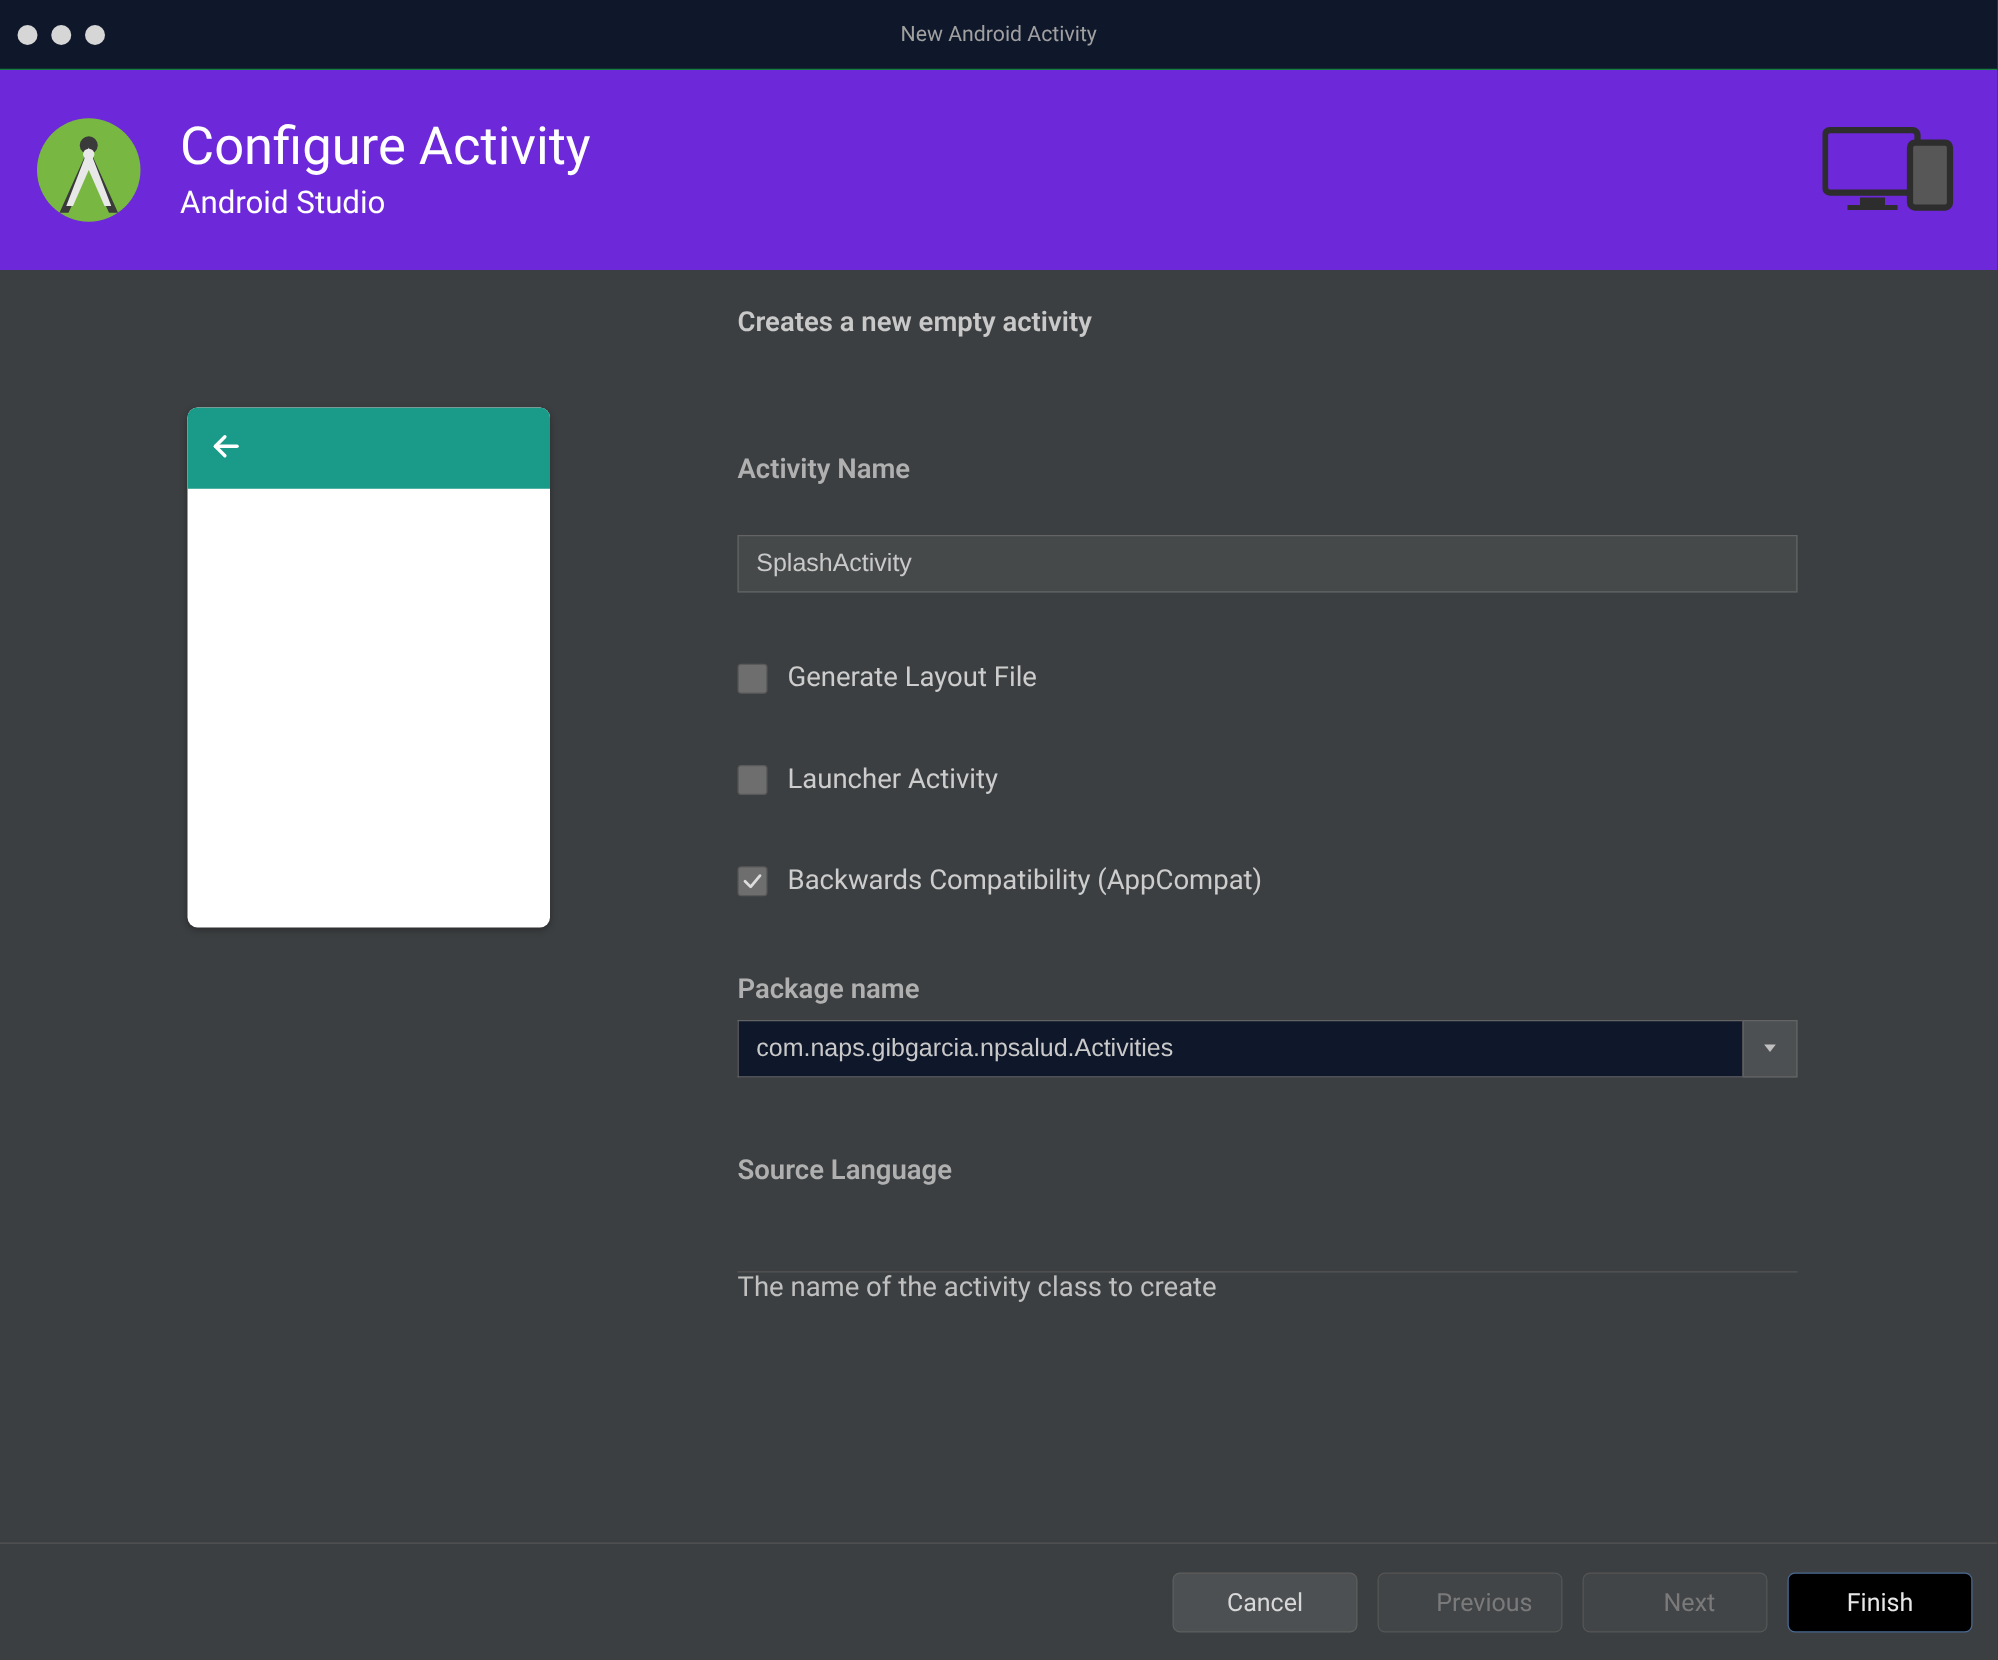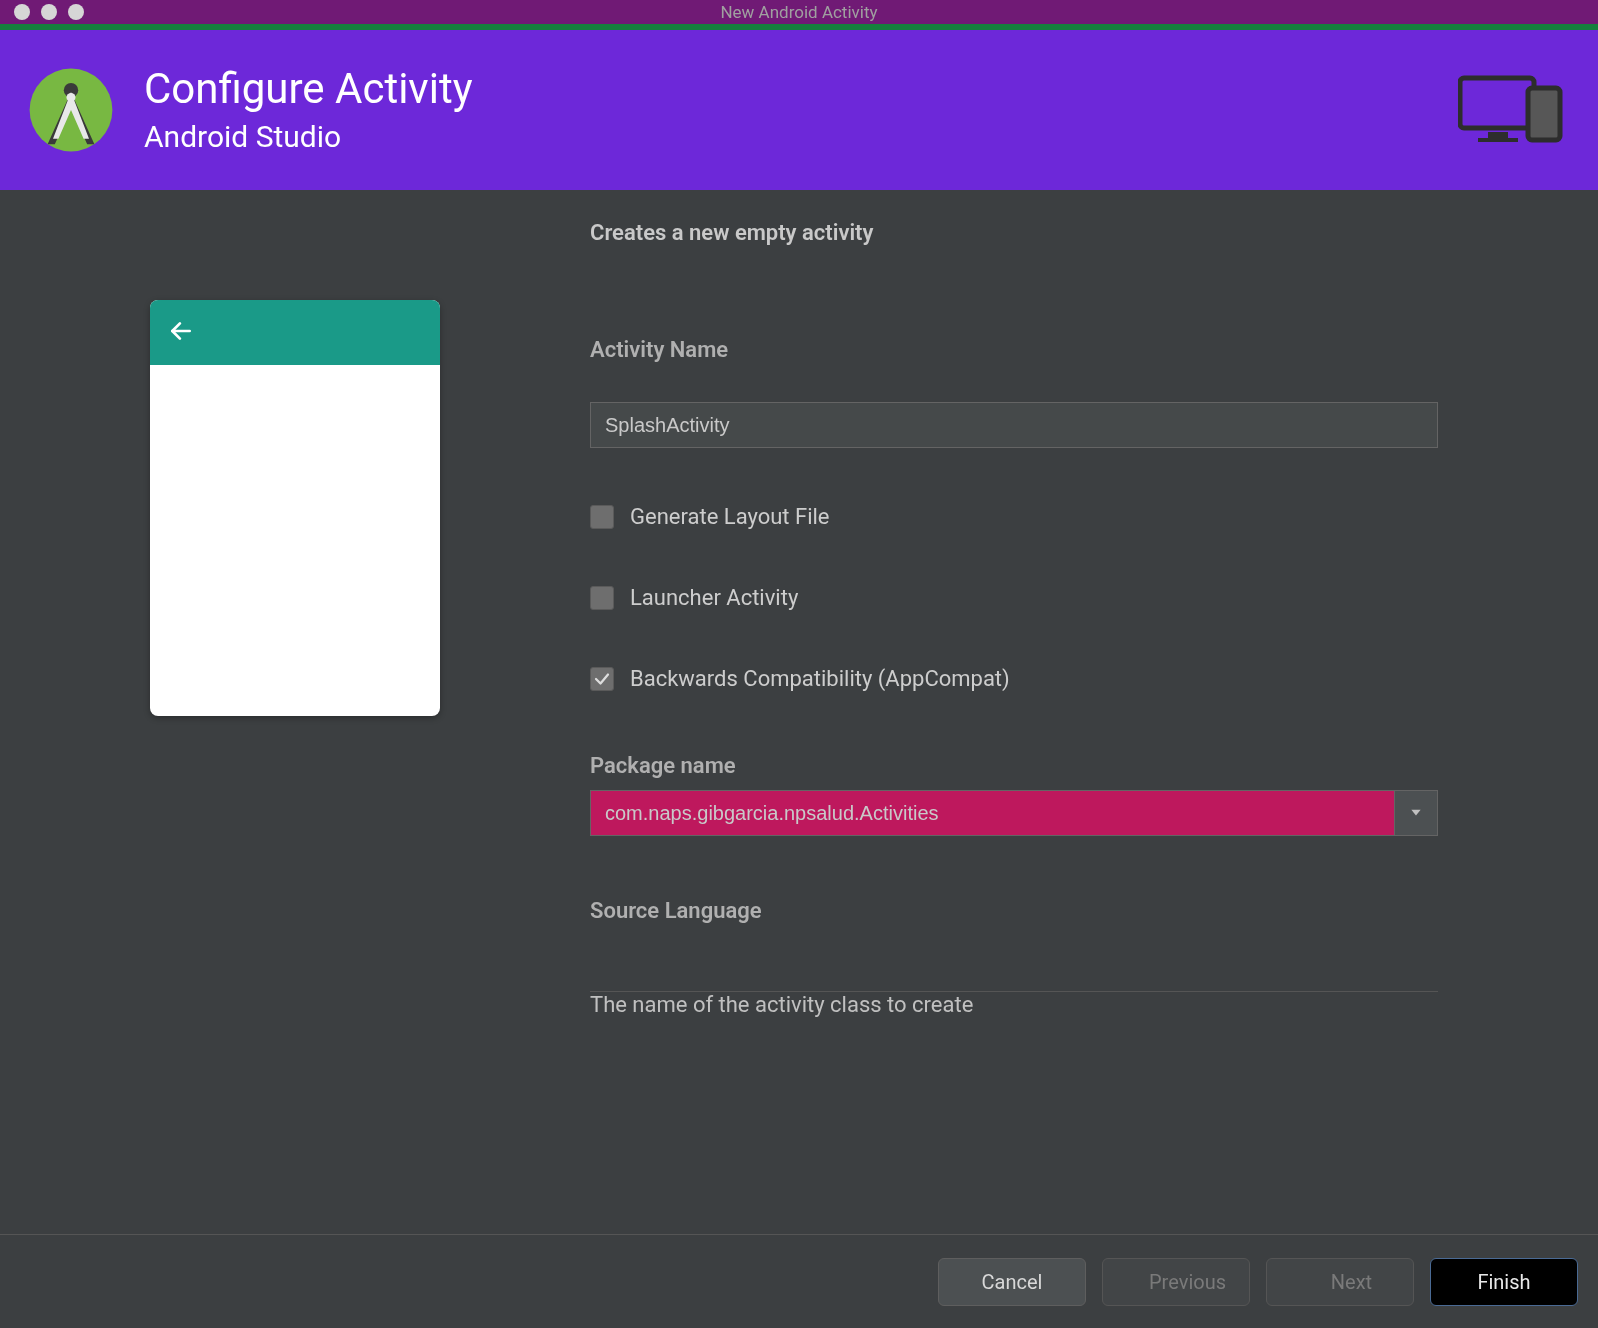--- a/index.html
+++ b/index.html
@@ -4,26 +4,26 @@
 <style>
   * { box-sizing: border-box; margin: 0; padding: 0; }
   body {
     font-family: -apple-system, BlinkMacSystemFont, "Segoe UI", Roboto, sans-serif;
     background: #3c3f41;
     width: 1598px;
     height: 1328px;
     overflow: hidden;
   }
   .titlebar {
-    height: 30px;
-    background: #701a75;
+    height: 56px;
+    background: #0f172a;
     display: flex;
     align-items: center;
     position: relative;
-    border-bottom: 6px solid #15803d;
+    border-bottom: 1px solid #15803d;
   }
   .traffic-lights {
     display: flex;
     gap: 11px;
     padding-left: 14px;
   }
   .traffic-dot {
     width: 16px;
     height: 16px;
     border-radius: 50%;
@@ -52,21 +52,21 @@
   .header-text {
     margin-left: 28px;
     color: #fff;
   }
   .header-title {
     font-size: 42px;
     font-weight: 400;
     line-height: 1.1;
   }
   .header-subtitle {
-    font-size: 30px;
+    font-size: 25px;
     font-weight: 400;
     margin-top: 6px;
   }
   .header-icon {
     position: absolute;
     right: 30px;
     top: 50%;
     transform: translateY(-50%);
   }
   .body {
@@ -149,21 +149,21 @@
   .field-group {
     margin-top: 62px;
   }
   .combo-wrap {
     display: flex;
     width: 100%;
     height: 46px;
   }
   .combo-input {
     flex: 1;
-    background: #be185d;
+    background: #0f172a;
     border: 1px solid #646464;
     border-right: none;
     color: #c9c9c9;
     font-size: 20px;
     padding: 0 14px;
     outline: none;
   }
   .combo-btn {
     width: 44px;
     background: #4c5052;

